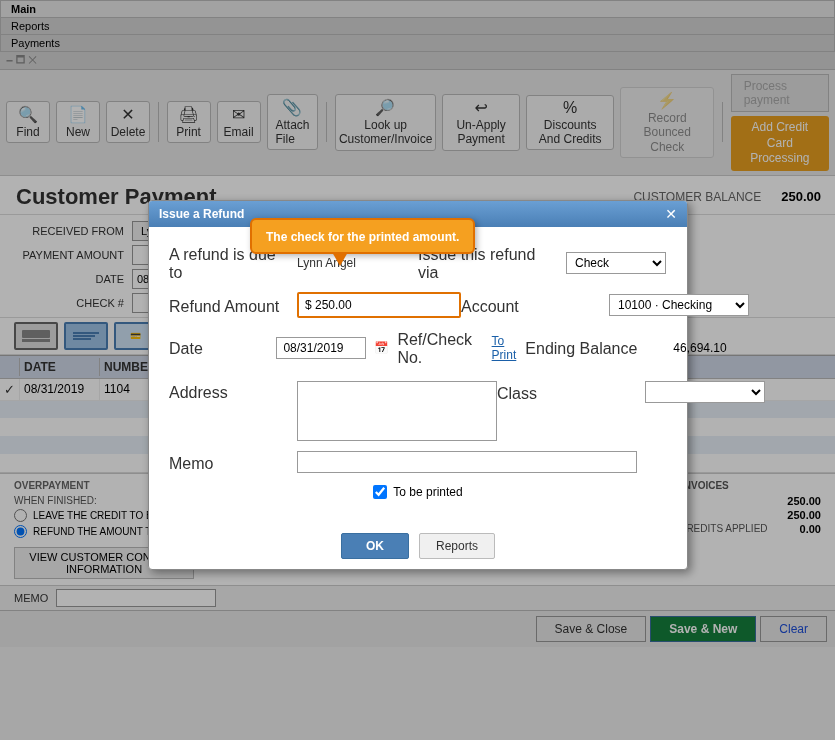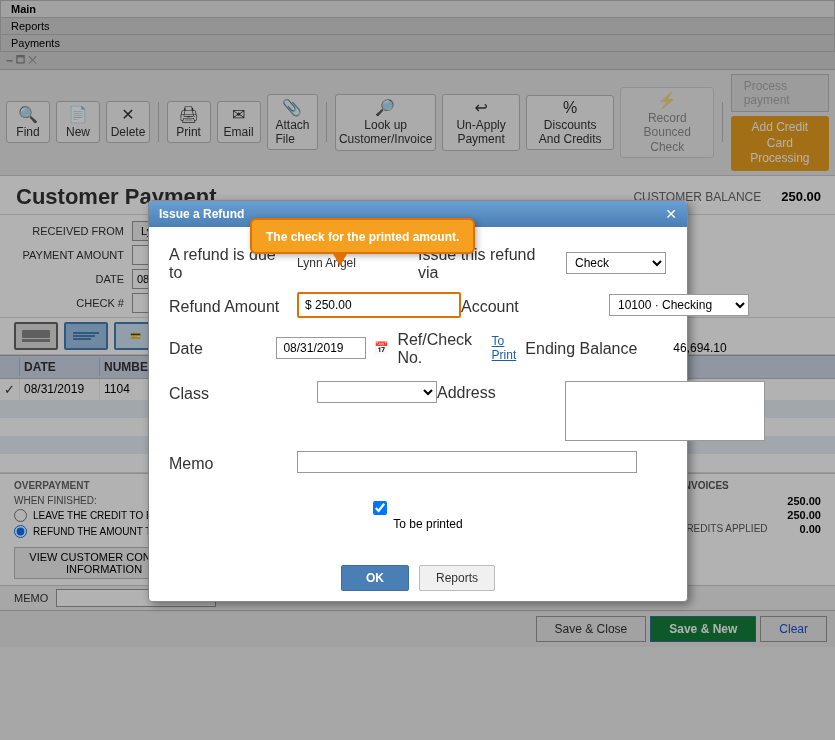--- a/index.html
+++ b/index.html
@@ -316,40 +316,40 @@
           <span class="modal-label" style="width:auto;">Ref/Check No.</span>
           <span style="font-size:12px; color:#1a5fa8; text-decoration:underline; cursor:pointer;">To Print</span>
         </div>
         <div style="flex:1; display:flex; align-items:center; gap:8px;">
           <span class="modal-label" style="width:140px;">Ending Balance</span>
           <span style="font-size:12px;">46,694.10</span>
         </div>
       </div>
 
       <div style="display:flex; gap:0; margin-bottom:10px; align-items:flex-start;">
+        <div style="flex:1; display:flex; align-items:flex-start; gap:8px;">
+          <span class="modal-label" style="padding-top:3px;">Address</span>
+          <textarea style="border: 1px solid rgb(153, 153, 153); width: 200px; height: 60px; font-size: 12px; padding: 3px; resize: none;"></textarea>
+        </div>
         <div style="flex:1; display:flex; align-items:center; gap:8px;">
           <span class="modal-label" style="width:140px;">Class</span>
           <select class="modal-select" style="width:120px;">
             <option></option>
           </select>
         </div>
-        <div style="flex:1; display:flex; align-items:flex-start; gap:8px;">
-          <span class="modal-label" style="padding-top:3px;">Address</span>
-          <textarea style="border: 1px solid rgb(153, 153, 153); width: 200px; height: 60px; font-size: 12px; padding: 3px; resize: none;"></textarea>
-        </div>
       </div>
 
       <div style="display:flex; align-items:center; gap:8px; margin-bottom:12px;">
         <span class="modal-label">Memo</span>
         <input type="text" class="modal-input" style="width: 340px;">
       </div>
 
       <div class="checkbox-row">
         <input type="checkbox" checked="" style="width: 14px; height: 14px;">
-        <label style="font-size:12px;margin-top:32px;">To be printed</label>
+        <label style="font-size:12px;">To be printed</label>
       </div>
     </div>
 
     <div class="modal-footer">
       <button class="btn-ok">OK</button>
       <button class="btn-cancel">Reports</button>
     </div>
   </div>
 </div>
 

